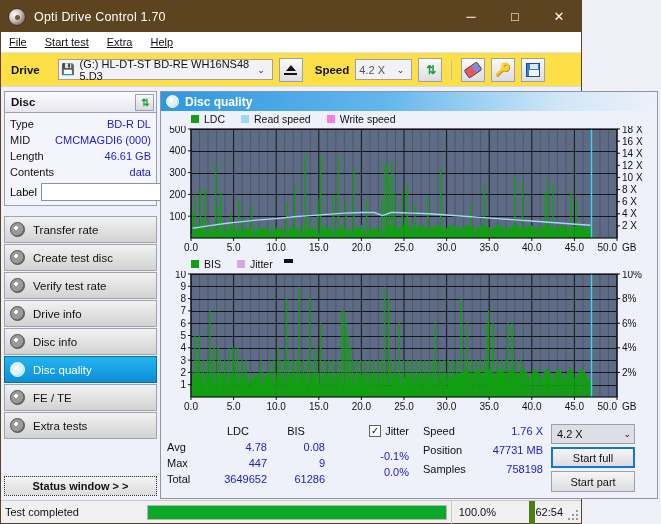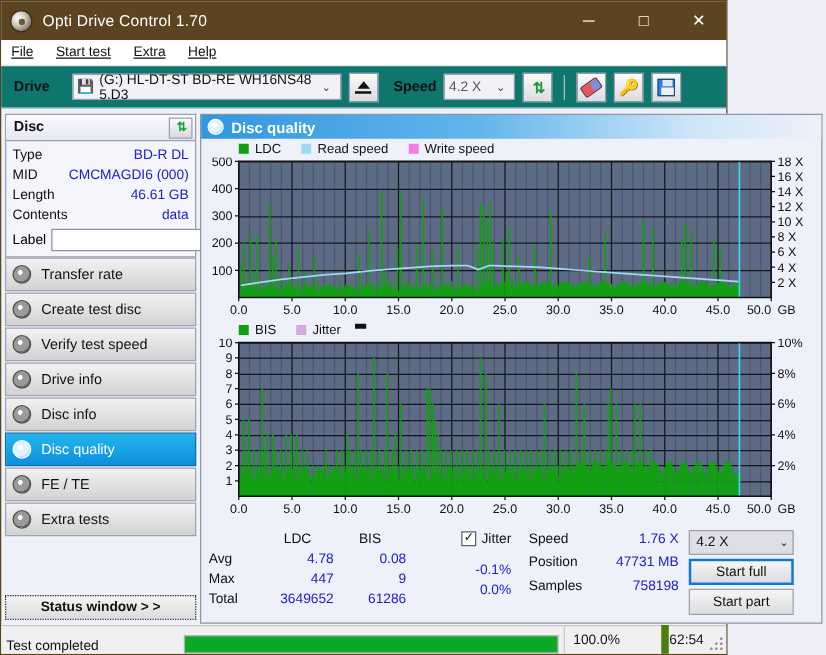--- a/index.html
+++ b/index.html
@@ -55,21 +55,21 @@
     display: flex; align-items: center;
     padding-left: 8px; gap: 18px;
     border-bottom: 1px solid #e3e3ef;
   }
   .menuitem { font-size: 11px; color: #111; }
   .menuitem u { text-decoration: underline; }
 
   
   .drivebar {
     height: 34px;
-    background: #0f766e;
+    background: #fde047;
     display: flex; align-items: center;
     padding: 0 6px;
     gap: 6px;
     border-bottom: 1px solid #d7d9e6;
   }
   .lbl-bold { font-weight: bold; font-size: 11.5px; color: #111; }
   .combo {
     height: 21px; background: #f2f2f6;
     border: 1px solid #9aa0ae;
     display: flex; align-items: center;
@@ -150,21 +150,21 @@
     background: linear-gradient(#fafafa,#d8d8de);
     border: 1px solid #9aa0ae;
     display: flex; align-items: center; justify-content: center;
   }
   .disc-mini .cd {
     width: 13px; height: 13px; border-radius: 50%;
     background: radial-gradient(circle at 50% 50%, #f5f0a0 0 22%, #d8c83c 23% 100%);
     border: 1px solid #8a7c20;
   }
 
-  .navlist { margin-top: 0; }
+  .navlist { margin-top: 10px; }
   .navitem {
     height: 27px; margin-bottom: 1px;
     display: flex; align-items: center;
     background: linear-gradient(#f2f2f2,#d2d2d2);
     border: 1px solid #9fa3ad;
     padding-left: 5px; gap: 8px;
     font-size: 11.5px; color: #111;
   }
   .navitem.active {
     background: linear-gradient(#25b4f0,#0c8fd8);
@@ -250,21 +250,21 @@
     border: 1px solid #9aa0ae;
     display: flex; align-items: center; justify-content: center;
     font-size: 11px; color: #111;
   }
   .bigbtn.primary { border: 2px solid #1177d1; }
 
   
   .statusbar {
     position: absolute; left: 0; right: 0; bottom: 0; height: 23px;
     background: #f0f0f0; border-top: 1px solid #c8c8d0;
-    display: flex; align-items: flex-end;
+    display: flex; align-items: center;
   }
   .sb-text { width: 148px; padding-left: 4px; font-size: 11px; color: #111; }
   .sb-prog {
     width: 305px; height: 15px; background: #fff; border: 1px solid #b4b4bc;
   }
   .sb-prog .fill { height: 100%; background: #0ca828; }
   .sb-pct { width: 80px; padding-left: 7px; font-size: 11px; color: #111; border-left: 1px solid #c8c8d0; margin-left: 4px; height: 23px; display:flex; align-items:center;}
   .sb-time { flex: 1; text-align: right; padding-right: 18px; font-size: 11px; color: #111; border-left: 6px solid #4d7c0f; height: 23px; display:flex; align-items:center; justify-content:flex-end;}
   .grip { position: absolute; right: 2px; bottom: 2px; width: 12px; height: 12px;
     background:
@@ -371,21 +371,21 @@
         <div class="navitem">
           <span class="nav-ico"></span>
           <span>Transfer rate</span>
         </div>
         <div class="navitem">
           <span class="nav-ico"></span>
           <span>Create test disc</span>
         </div>
         <div class="navitem">
           <span class="nav-ico"></span>
-          <span>Verify test speed</span>
+          <span>Verify test rate</span>
         </div>
         <div class="navitem">
           <span class="nav-ico"></span>
           <span>Drive info</span>
         </div>
         <div class="navitem">
           <span class="nav-ico"></span>
           <span>Disc info</span>
         </div>
         <div class="navitem active">

